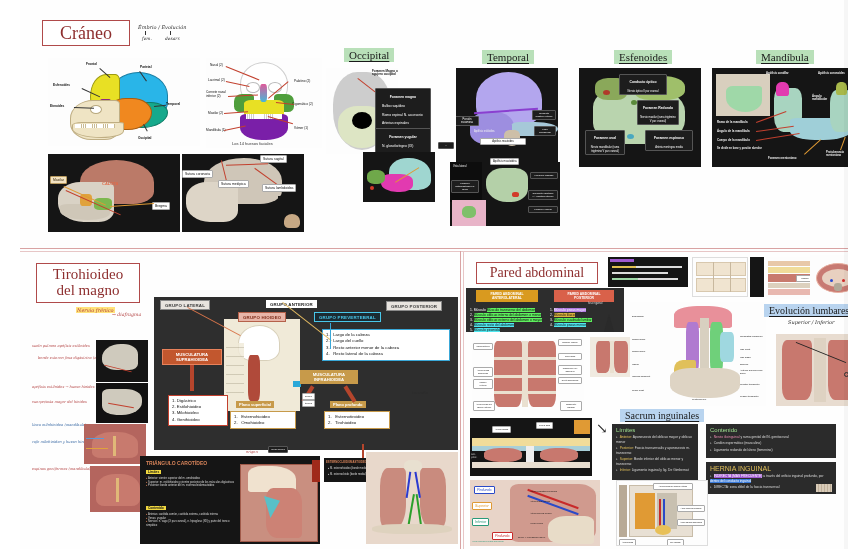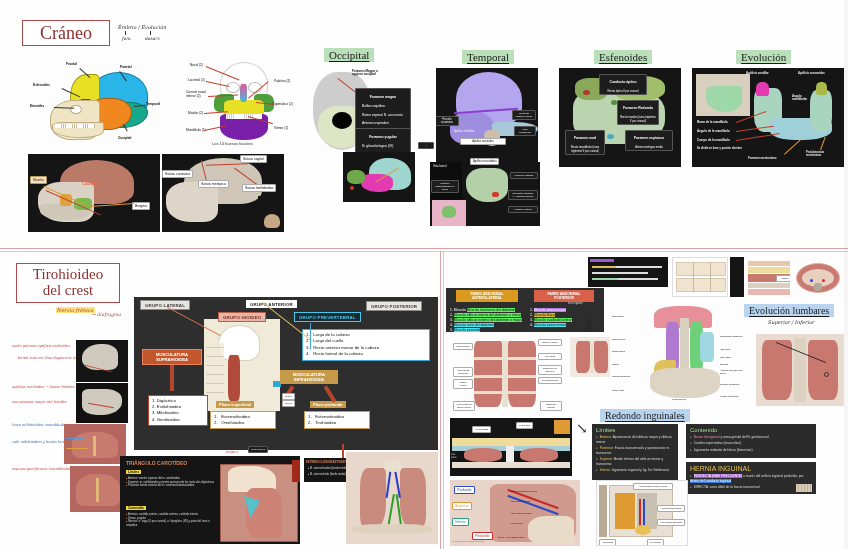--- a/index.html
+++ b/index.html
@@ -11,20 +11,21 @@
     overflow: hidden;
     position: relative;
   }
   
   #canvas {
     position:absolute; inset:0;
     background-color:#fefefe;
     background-image: radial-gradient(circle, #d4d4d4 0.6px, transparent 0.7px);
     background-size: 16px 16px;
     background-position: 4px 4px;
+    margin-left: 20px;
   }
   .abs { position:absolute; }
 
   
   .hline { position:absolute; height:1px; background:#d9a3a3; }
   .vline { position:absolute; width:1px; background:#d9a3a3; }
 
   
   .title-box {
     position:absolute;
@@ -347,21 +348,21 @@
     <div class="chip chip-dark" style="left:66px;top:62px;width:48px;">
       <b>Foramen espinoso</b><br>
       <span style="font-size:2.6px;">Arteria meníngea media</span>
     </div>
     <div class="chip chip-dark" style="left:6px;top:62px;width:40px;">
       <b>Foramen oval</b><br>
       <span style="font-size:2.6px;">Nervio mandibular (rama trigémino V par craneal)</span>
     </div>
   </div>
 
-  <div class="hl-title hl-green" style="left:736px;top:50px;font-size:11px;">Evolución</div>
+  <div class="hl-title hl-green" style="left:736px;top:50px;font-size:11px;">Mandíbula</div>
 
   <div class="card dark" style="left:692px;top:68px;width:152px;height:99px;">
     <div class="abs" style="left:4px;top:6px;width:54px;height:42px;background:#d8cfbe;">
       <div class="skull" style="left:10px;top:12px;width:36px;height:26px;background:#9fd8a8;border-radius:20% 10% 46% 56%;"></div>
     </div>
     <div class="skull" style="left:62px;top:20px;width:28px;height:44px;background:#a8d4c0;border-radius:24% 24% 34% 34%;"></div>
     <div class="skull" style="left:78px;top:50px;width:62px;height:22px;background:#9fcfd8;border-radius:12% 30% 46% 40%;"></div>
     <div class="skull" style="left:118px;top:22px;width:22px;height:42px;background:#a8d4c0;border-radius:30% 24% 34% 34%;"></div>
     <div class="abs" style="left:64px;top:14px;width:13px;height:14px;background:#e23ab0;border-radius:40% 40% 20% 20%;"></div>
     <div class="abs" style="left:124px;top:14px;width:11px;height:13px;background:#a8b84a;border-radius:40% 40% 20% 20%;"></div>
@@ -376,21 +377,21 @@
     <div class="lbl lbl-w" style="left:114px;top:84px;font-size:2.7px;font-weight:bold;width:28px;white-space:normal;line-height:1.1;">Protuberancia mentoniana</div>
     <div class="leader leader-r" style="left:44px;top:54px;width:32px;height:0.7px;transform:rotate(-20deg);"></div>
     <div class="leader leader-r" style="left:44px;top:63px;width:38px;height:0.7px;transform:rotate(-8deg);"></div>
     <div class="leader leader-r" style="left:44px;top:72px;width:44px;height:0.7px;transform:rotate(-9deg);"></div>
     <div class="leader leader-o" style="left:92px;top:86px;width:22px;height:0.7px;transform:rotate(-42deg);"></div>
     <div class="leader leader-o" style="left:128px;top:82px;width:14px;height:0.7px;transform:rotate(-70deg);"></div>
   </div>
 
   <div class="title-box" style="left:16px;top:263px;width:104px;height:40px;font-size:15px;flex-direction:column;">
     <span>Tirohioideo</span>
-    <span>del crest</span>
+    <span>del magno</span>
   </div>
 
   <div class="hand hand-red" style="left:56px;top:308px;font-size:5px;">
     <span class="hand-hl">Nervio frénico</span>
   </div>
   <div class="hand hand-red" style="left:92px;top:312px;font-size:4.6px;">→ diafragma</div>
 
   <div class="hand hand-red" style="left:12px;top:344px;font-size:3.6px;">suelo pulmon   apófisis estiloides</div>
   <div class="hand hand-red" style="left:18px;top:356px;font-size:3.6px;">borde externo    fosa digástrica (mandíbula)</div>
   <div class="hand hand-red" style="left:12px;top:385px;font-size:3.6px;">apófisis estiloides → hueso hioides</div>
@@ -510,20 +511,21 @@
     <div class="abs" style="left:14px;top:16px;width:26px;height:60px;background:#c98b7e;border-radius:30% 10% 40% 20%;"></div>
     <div class="abs" style="left:54px;top:16px;width:26px;height:60px;background:#c98b7e;border-radius:10% 30% 20% 40%;"></div>
     <div class="abs" style="left:42px;top:12px;width:2px;height:34px;background:#2a3ad0;transform:rotate(8deg);"></div>
     <div class="abs" style="left:50px;top:12px;width:2px;height:34px;background:#2a3ad0;transform:rotate(-10deg);"></div>
     <div class="abs" style="left:44px;top:42px;width:2px;height:34px;background:#2aa02a;transform:rotate(10deg);"></div>
     <div class="abs" style="left:52px;top:42px;width:2px;height:34px;background:#2aa02a;transform:rotate(-8deg);"></div>
     <div class="abs" style="left:38px;top:8px;width:18px;height:12px;background:#e8e0d0;border-radius:40%;"></div>
     <div class="abs" style="left:6px;top:72px;width:80px;height:10px;background:#ded2be;border-radius:40%;"></div>
   </div>
 
+  <div class="title-box" style="left:456px;top:262px;width:122px;height:22px;font-size:14px;">Pared abdominal</div>
 
   <div class="card dark" style="left:588px;top:257px;width:80px;height:30px;">
     <div class="abs" style="left:2px;top:2px;width:24px;height:3px;background:#a05ad0;"></div>
     <div class="abs" style="left:4px;top:9px;width:70px;height:2px;background:linear-gradient(90deg,#e0c050 0 34%,#ddd 34% 100%);"></div>
     <div class="abs" style="left:4px;top:15px;width:56px;height:2px;background:#ddd;"></div>
     <div class="abs" style="left:4px;top:21px;width:66px;height:2px;background:linear-gradient(90deg,#9fd8a8 0 40%,#ddd 40% 100%);"></div>
   </div>
   <div class="card white" style="left:672px;top:257px;width:56px;height:40px;border:0.5px solid #ddd;">
     <div class="abs" style="left:3px;top:4px;width:50px;height:14px;background:#f0e4d0;border:0.4px solid #d8c8ae;"></div>
     <div class="abs" style="left:3px;top:20px;width:50px;height:14px;background:#f0e4d0;border:0.4px solid #d8c8ae;"></div>
@@ -654,21 +656,21 @@
     <div class="chip" style="left:2px;top:38px;background:#fff;border:1px solid #2a9a7a;color:#2a9a7a;font-size:3.6px;font-style:italic;">Inferior</div>
     <div class="chip" style="left:22px;top:52px;background:#fff;border:1px solid #c82a2a;color:#c82a2a;font-size:3.6px;font-style:italic;">Profunda</div>
     <div class="lbl" style="left:60px;top:10px;font-size:2.2px;">Arteria epigástrica profunda</div>
     <div class="lbl" style="left:60px;top:20px;font-size:2.2px;">Arteria ilíaca externa</div>
     <div class="lbl" style="left:60px;top:32px;font-size:2.2px;">Arteria femoral común</div>
     <div class="lbl" style="left:60px;top:42px;font-size:2.2px;">Vena femoral</div>
     <div class="lbl" style="left:48px;top:56px;font-size:2.2px;">Nervio y vena safena mayor</div>
     <div class="lbl" style="left:2px;top:60px;font-size:2.2px;color:#2a9a7a;">Vena circunfleja ilíaca superficial</div>
   </div>
 
-  <div class="hl-title hl-blue" style="left:600px;top:409px;font-size:10px;">Redondo inguinales</div>
+  <div class="hl-title hl-blue" style="left:600px;top:409px;font-size:10px;">Sacrum inguinales</div>
 
   <div class="panel" style="left:592px;top:424px;width:86px;height:56px;">
     <div class="panel-h" style="color:#9fe08f;">Límites</div>
     <ul>
       <li class="bul"><span class="k-gold">Anterior:</span><span> Aponeurosis del oblicuo mayor y oblicuo menor</span></li>
       <li class="bul"><span class="k-gold">Posterior:</span><span> Fascia transversalis y aponeurosis m. transverso</span></li>
       <li class="bul"><span class="k-gold">Superior:</span><span> Borde inferior del oblicuo menor y transverso</span></li>
       <li class="bul"><span class="k-gold">Inferior:</span><span> Ligamento inguinal y lig. De Gimbernat</span></li>
     </ul>
   </div>

